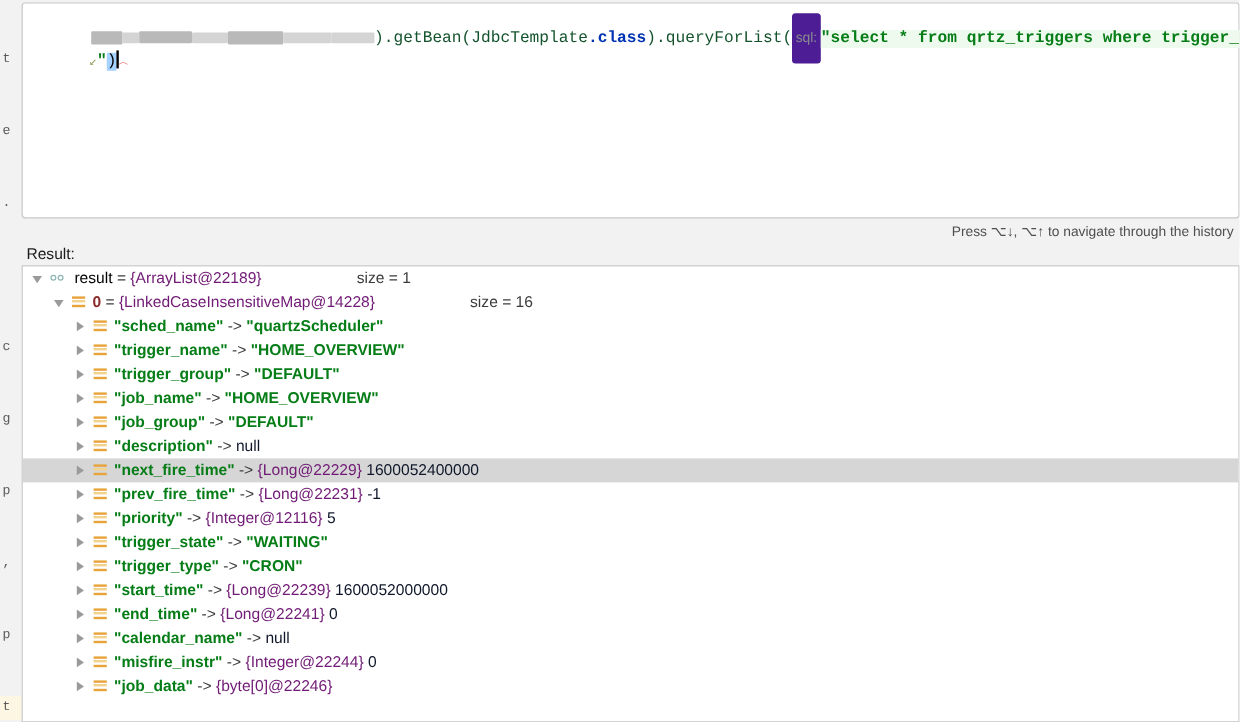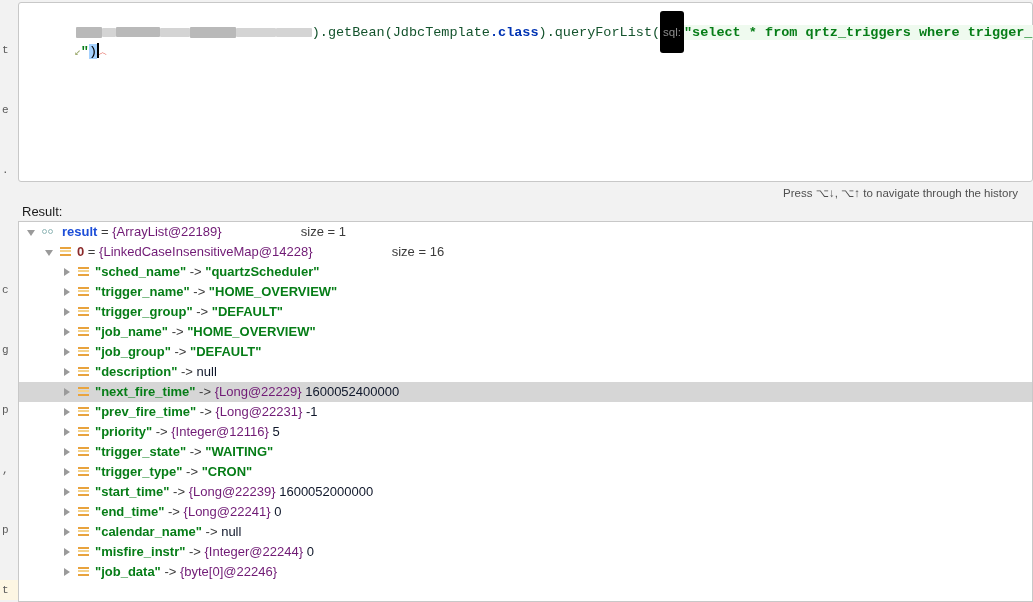--- a/index.html
+++ b/index.html
@@ -35,39 +35,39 @@
   .expr-line.l1 { top:1px; height:19px; }
   .expr-line.l2 { top:20px; height:19px; }
 
   .code { color:#14532d; }
   .kw   { color:#0033b3; font-weight:bold; }
   .str  { color:#067d17; font-weight:bold; }
   .strbg{ background:#effaef; }
   .sel  { background:#a6d2ff; }
   .hint {
     color:#8c8c8c; font-size:11.5px;
-    background:#000000; border-radius:3px;
+    background:#4c1d95; border-radius:3px;
     padding:15px 3px; font-family:"Liberation Sans", sans-serif;
   }
   .wrap-arrow { color:#9aa86a; font-size:11px; }
   .redact { display:inline-block; vertical-align:middle; background:#b9b9b9; border-radius:1px; }
   .redact.lite { background:#d4d4d4; }
   .caret {
     display:inline-block; width:1.5px; height:15px;
     background:#000; vertical-align:-3px;
   }
   .squiggle { color:#e05a4f; font-size:9px; }
 
   
   .history-hint {
     position:absolute; left:18px; top:183px; width:1015px; height:20px;
     background:#f2f2f2;
     font-size:11.5px; color:#4f4f4f;
     display:flex; align-items:center; justify-content:flex-end;
-    padding-right:15px;
+    padding-right:5px;
   }
 
   
   .result-label {
     position:absolute; left:22px; top:204px;
     font-size:13px; color:#1a1a1a;
   }
 
   
   .tree-panel {
@@ -114,21 +114,21 @@
 
   .ico-map { width:11px; height:11px; position:relative; }
   .ico-map span {
     position:absolute; left:0; width:11px; height:2px;
     background:#e8a33d; display:block;
   }
   .ico-map span:nth-child(1){ top:0px; }
   .ico-map span:nth-child(2){ top:3.5px; background:#f5d28a; }
   .ico-map span:nth-child(3){ top:7px; }
 
-  .nm-root { color:#1d4ed8;font-weight:bold; }
+  .nm-root { color:#000000; }
   .nm-idx  { color:#8c2b2b; font-weight:bold; }
   .nm-key  { color:#067d17; font-weight:bold; }
   .eq      { color:#3c3c3c; }
   .arrow   { color:#3c3c3c; }
   .typ     { color:#701a75; }
   .val     { color:#0f172a; }
   .val-str { color:#067d17; font-weight:bold; }
   .sz      { color:#3c3c3c;margin-left:36px; }
 
   .ind1 { padding-left:8px; }

